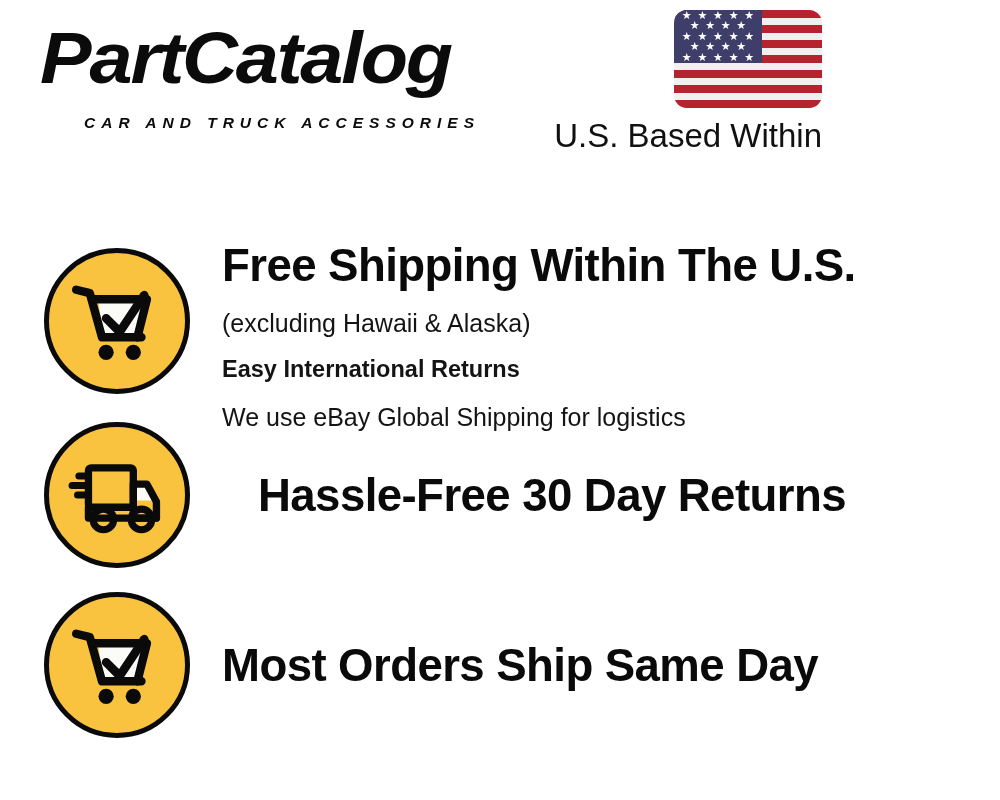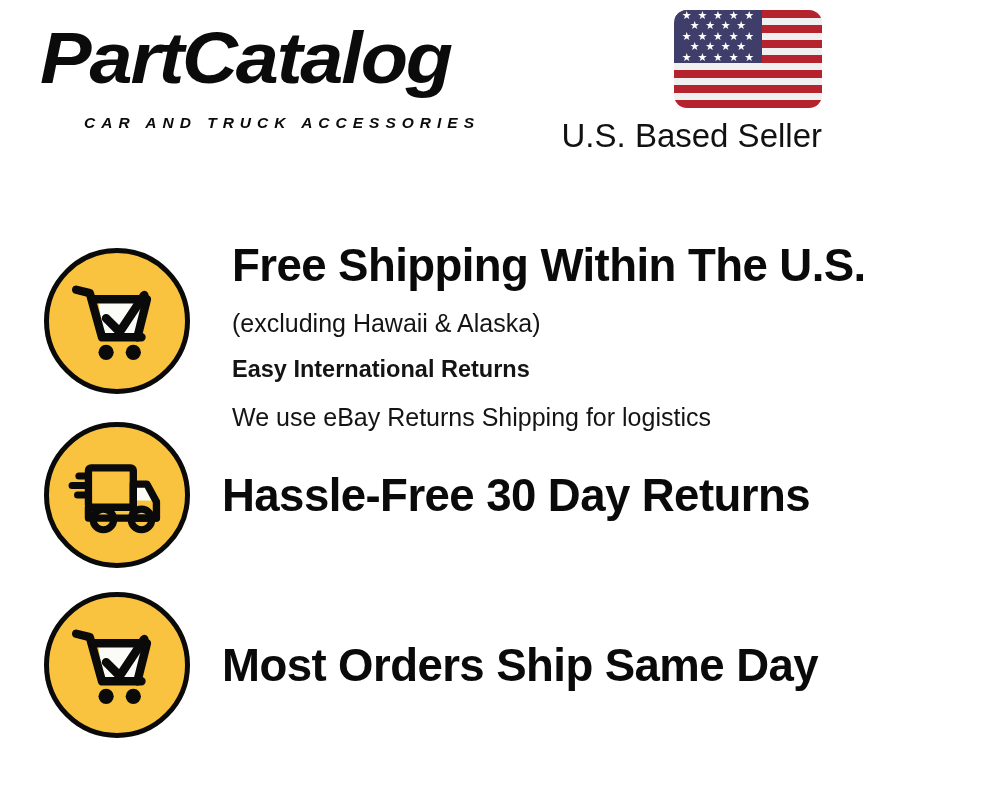--- a/index.html
+++ b/index.html
@@ -119,22 +119,22 @@
     position: absolute;
     top: 232px;
     left: 0;
     width: 1000px;
   }
   .feature-row {
     position: relative;
     display: flex;
     align-items: flex-start;
   }
-  .feature-row.r1 { height: 178px; gap: 10px; }
-  .feature-row.r2 { height: 170px; align-items: center; }
+  .feature-row.r1 { height: 178px; }
+  .feature-row.r2 { height: 170px; align-items: center; gap: 36px; }
   .feature-row.r3 { height: 170px; align-items: center; }
 
   .badge {
     width: 146px;
     height: 146px;
     flex: 0 0 146px;
     margin-left: 44px;
     border-radius: 50%;
     background: #F9C23F;
     border: 5px solid #0a0a0a;
@@ -236,21 +236,21 @@
         </div>
         <div class="star-row">
           <span class="star">★</span>
           <span class="star">★</span>
           <span class="star">★</span>
           <span class="star">★</span>
           <span class="star">★</span>
         </div>
       </div>
     </div>
-    <div class="seller-text">U.S. Based Seller</div>
+    <div class="seller-text">U.S. Based Within</div>
   </div>
 
 </div>
 
 <div class="features">
 
   <div class="feature-row r1">
     <div class="badge">
       <svg viewBox="0 0 100 100" aria-hidden="true">
         <polygon points="36,34 71,34 65,60 40,60" fill="#fbfbf8"></polygon>
@@ -258,21 +258,21 @@
         <path d="M33,34 L72,34 L65,62" fill="none" stroke="#0a0a0a" stroke-width="6.2" stroke-linecap="round" stroke-linejoin="round"></path>
         <path d="M42,48 L52,58 L70,31" fill="none" stroke="#0a0a0a" stroke-width="6.4" stroke-linecap="round" stroke-linejoin="round"></path>
         <circle cx="42" cy="73" r="5.6" fill="#0a0a0a"></circle>
         <circle cx="62" cy="73" r="5.6" fill="#0a0a0a"></circle>
       </svg>
     </div>
     <div class="feature-text">
       <div class="headline">Free Shipping Within The U.S.</div>
       <div class="subline plain">(excluding Hawaii &amp; Alaska)</div>
       <div class="subline bold">Easy International Returns</div>
-      <div class="subline plain">We use eBay Returns Shipping for logistics</div>
+      <div class="subline plain">We use eBay Global Shipping for logistics</div>
     </div>
   </div>
 
   <div class="feature-row r2">
     <div class="badge">
       <svg viewBox="0 0 100 100" aria-hidden="true">
         <polygon points="62,42 72,42 76,54 62,54" fill="#fdfdf7"></polygon>
         <rect x="29" y="30" width="33" height="29" rx="2" fill="none" stroke="#0a0a0a" stroke-width="5.4" stroke-linejoin="round"></rect>
         <path d="M62,42 L72,42 L79,55 L79,67 L62,67 Z" fill="none" stroke="#0a0a0a" stroke-width="5.4" stroke-linejoin="round"></path>
         <path d="M29,59 L29,67 L79,67" fill="none" stroke="#0a0a0a" stroke-width="5.4" stroke-linecap="round" stroke-linejoin="round"></path>

